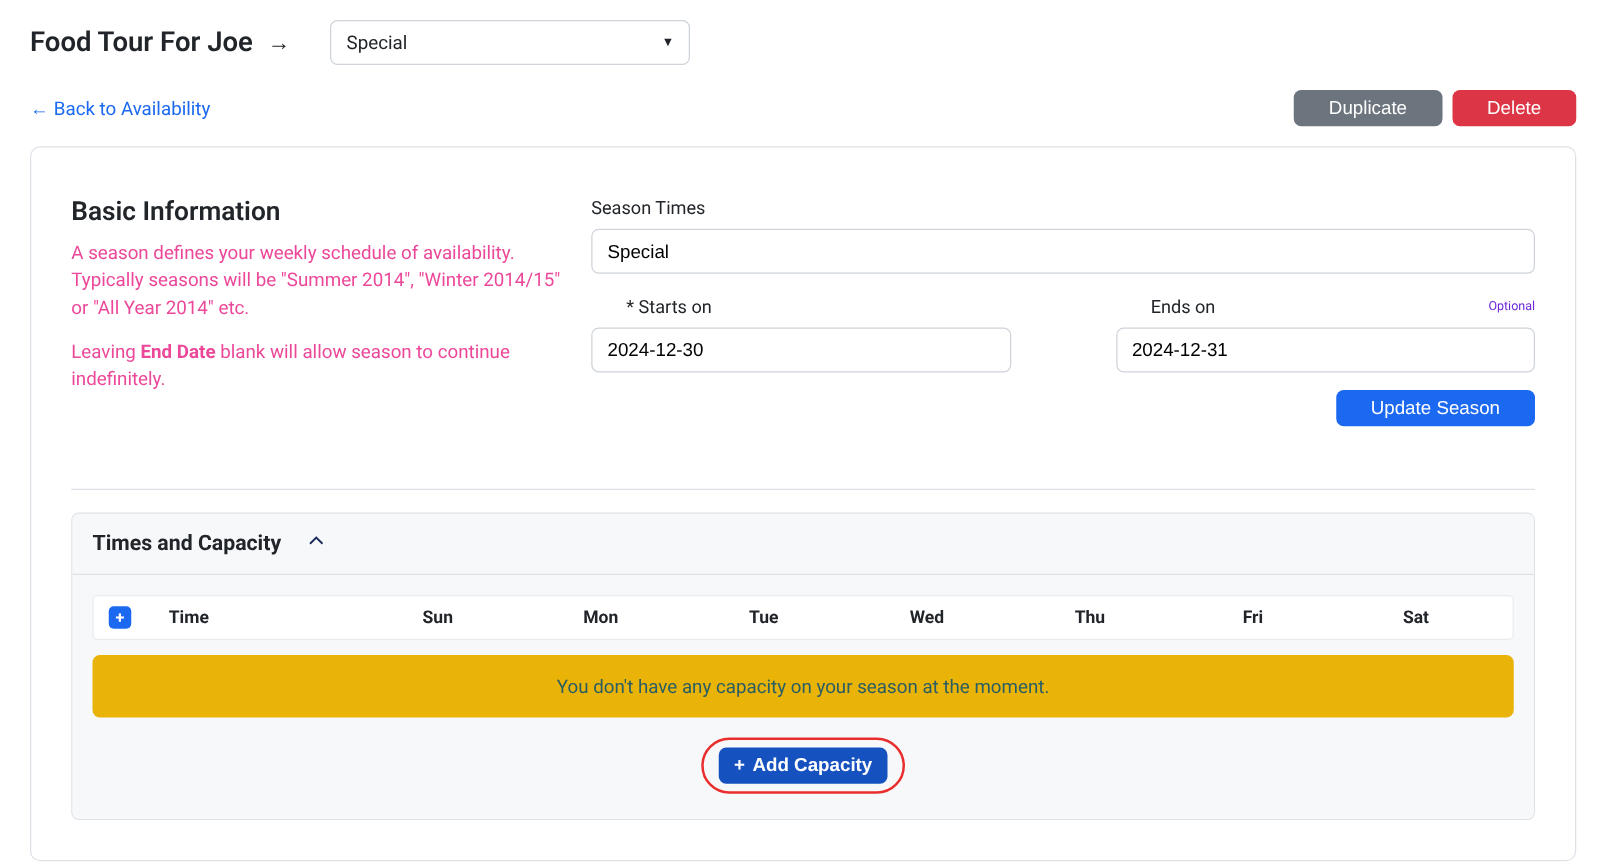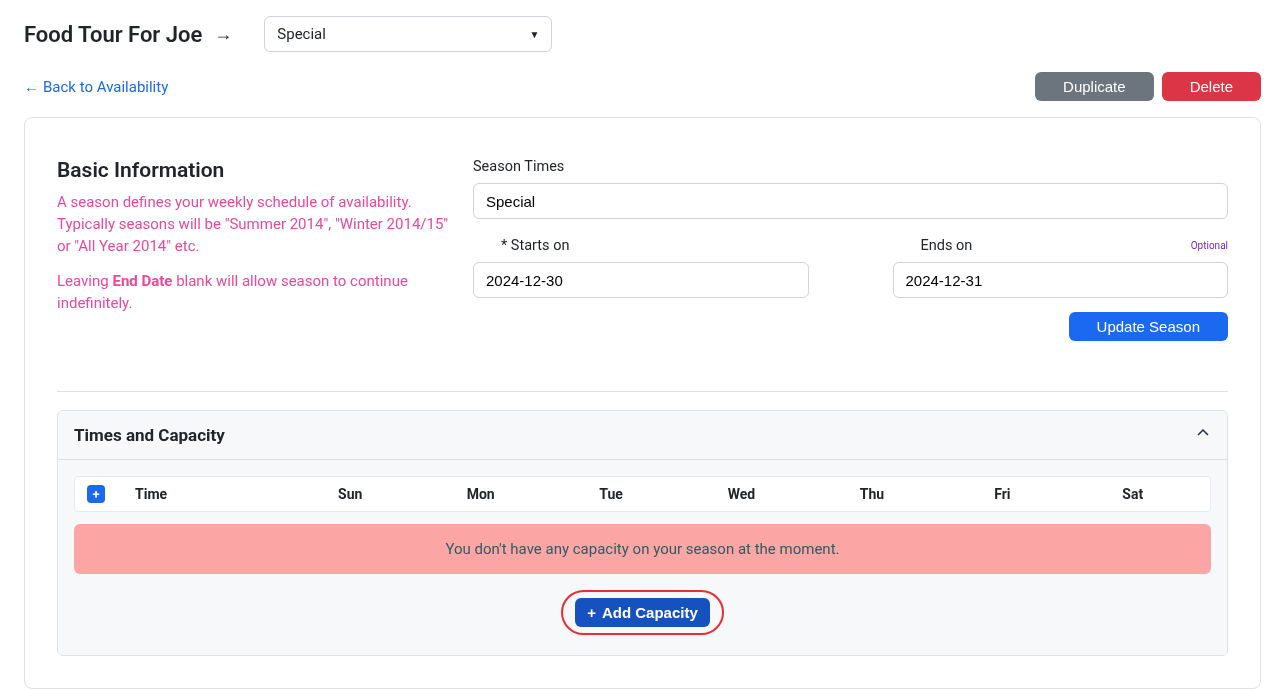--- a/index.html
+++ b/index.html
@@ -158,21 +158,21 @@
     }
     .times-panel {
       border: 1px solid #dee2e6;
       border-radius: 6px;
       overflow: hidden;
     }
     .times-header {
       background: #f6f8fa;
       padding: 14px 16px;
       display: flex;
-      justify-content: space-between;
+      justify-content: flex-start;
       align-items: center;
       border-bottom: 1px solid #dee2e6;
       gap: 20px;
     }
     .times-header h3 {
       font-size: 17px;
       font-weight: 700;
     }
     .chevron-up {
       color: #1c2b5a;
@@ -204,21 +204,21 @@
       border-radius: 4px;
       display: flex;
       align-items: center;
       justify-content: center;
       font-size: 13px;
       font-weight: 700;
     }
     .col-time { width: 150px; }
     .col-day { flex: 1; text-align: center; }
     .empty-alert {
-      background: #fca5a5;
+      background: #eab308;
       border-radius: 6px;
       padding: 16px;
       text-align: center;
       color: #2b5e63;
       font-size: 15px;
       margin-top: 12px;
     }
     .add-capacity-wrap {
       display: flex;
       justify-content: center;

